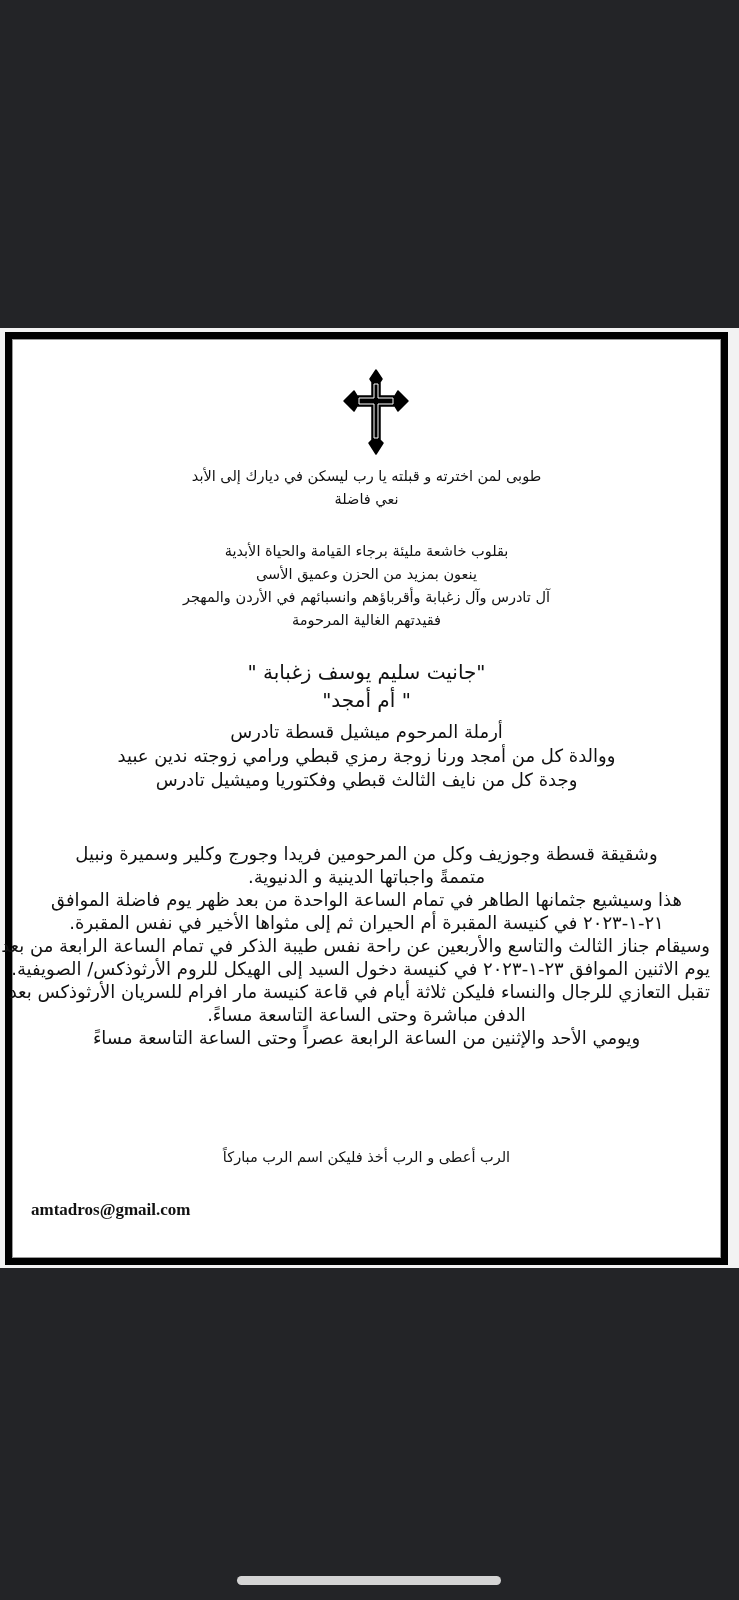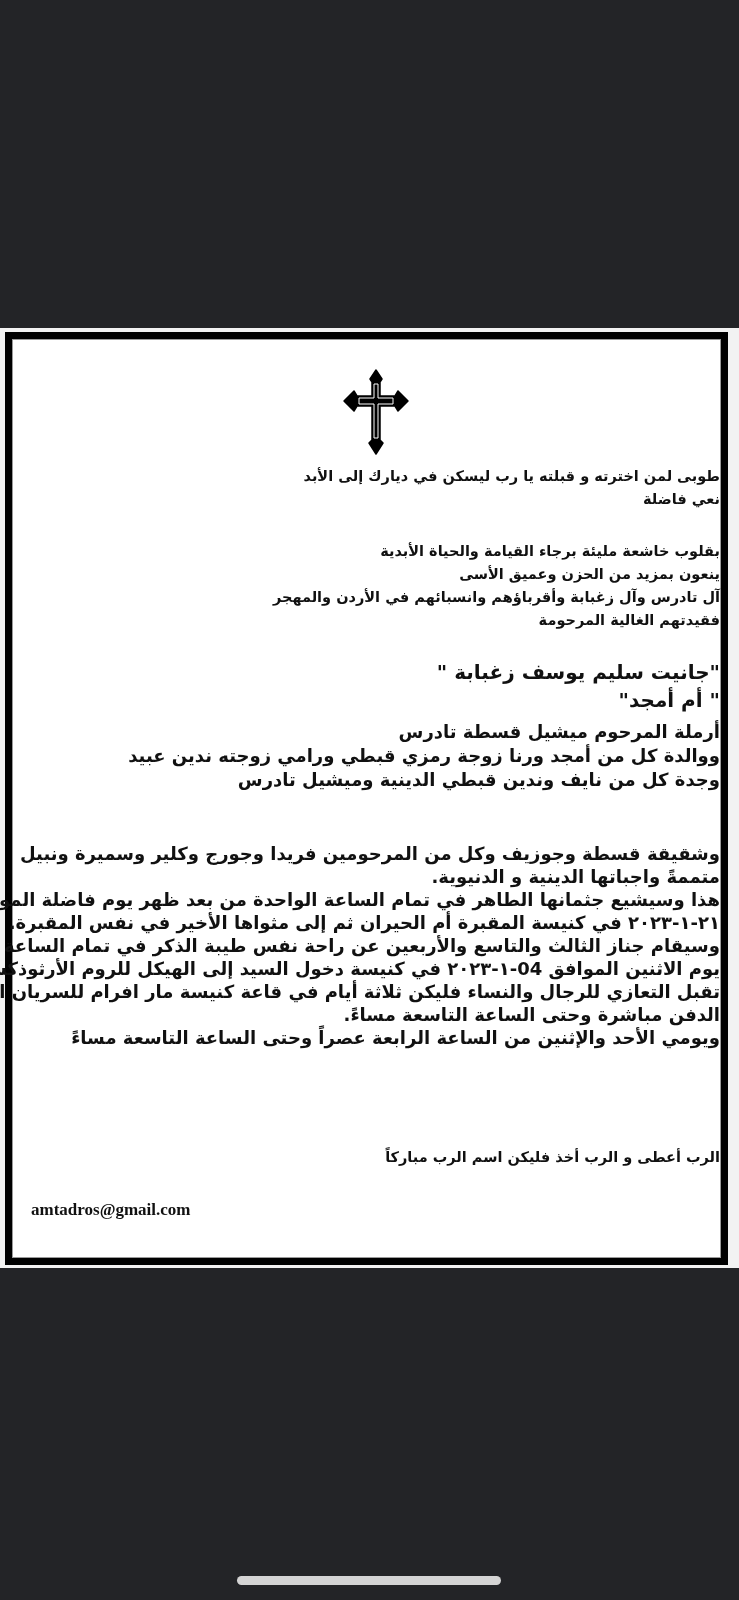--- a/index.html
+++ b/index.html
@@ -14,22 +14,22 @@
   .card {
     position: absolute; left: 5px; top: 4px; width: 723px; height: 933px;
     background: #000; box-sizing: border-box; padding: 7px;
   }
   .card-inner {
     width: 100%; height: 100%; background: #fff; box-sizing: border-box;
     border: 1px solid #9a9a9a; position: relative;
   }
   .cross { position: absolute; left: 328px; top: 28px; width: 70px; height: 88px; }
   .text-block {
-    position: absolute; left: 10px; right: 0; direction: rtl; text-align: right;
-    color: #111; font-weight: bold;
+    position: absolute; left: 10px; right: 10px; direction: rtl; text-align: center;
+    color: #111; font-weight: normal;
   }
   .t-sm { font-size: 14.5px; line-height: 23px; }
   .t-md { font-size: 18px; line-height: 24px; }
   .t-lg { font-size: 20px; line-height: 28px; }
   .t-body { font-size: 15.5px; line-height: 23px; }
   .line { display: block; white-space: nowrap; }
   .email {
     position: absolute; left: 18px; top: 860px; font-family: Liberation Serif, serif;
     font-weight: bold; font-size: 17px; color: #111; direction: ltr;
   }
@@ -66,30 +66,30 @@
       </div>
 
       <div class="text-block t-lg" style="top:318px;">
         <span class="line">"جانيت سليم يوسف زغبابة "</span>
         <span class="line">" أم أمجد"</span>
       </div>
 
       <div class="text-block t-md" style="top:380px;">
         <span class="line">أرملة المرحوم ميشيل قسطة تادرس</span>
         <span class="line">ووالدة كل من أمجد ورنا زوجة رمزي قبطي ورامي زوجته ندين عبيد</span>
-        <span class="line">وجدة كل من نايف وندين قبطي الدينية وميشيل تادرس</span>
+        <span class="line">وجدة كل من نايف الثالث قبطي وفكتوريا وميشيل تادرس</span>
       </div>
 
       <div class="text-block t-body" style="top:502px; font-size:18px;">
         <span class="line">وشقيقة قسطة وجوزيف وكل من المرحومين فريدا وجورج وكلير وسميرة ونبيل</span>
         <span class="line">متممةً واجباتها الدينية و الدنيوية.</span>
         <span class="line">هذا وسيشيع  جثمانها الطاهر في تمام الساعة الواحدة  من بعد ظهر يوم فاضلة الموافق</span>
         <span class="line">٢١-١-٢٠٢٣  في كنيسة  المقبرة أم الحيران ثم إلى مثواها الأخير في نفس المقبرة.</span>
         <span class="line">وسيقام جناز الثالث والتاسع والأربعين عن راحة نفس طيبة الذكر في تمام الساعة الرابعة من بعد ظهر</span>
-        <span class="line">يوم الاثنين الموافق 04-١-٢٠٢٣ في كنيسة دخول السيد إلى الهيكل للروم الأرثوذكس/ الصويفية.</span>
+        <span class="line">يوم الاثنين الموافق ٢٣-١-٢٠٢٣ في كنيسة دخول السيد إلى الهيكل للروم الأرثوذكس/ الصويفية.</span>
         <span class="line">تقبل التعازي للرجال والنساء فليكن ثلاثة أيام  في قاعة كنيسة مار افرام للسريان الأرثوذكس بعد</span>
         <span class="line">الدفن مباشرة وحتى الساعة التاسعة مساءً.</span>
         <span class="line">ويومي الأحد والإثنين من الساعة الرابعة عصراً وحتى الساعة التاسعة مساءً</span>
       </div>
 
       <div class="text-block t-sm" style="top:806px;">
         <span class="line">الرب أعطى و الرب أخذ فليكن اسم الرب مباركاً</span>
       </div>
 
       <div class="email">amtadros@gmail.com</div>

